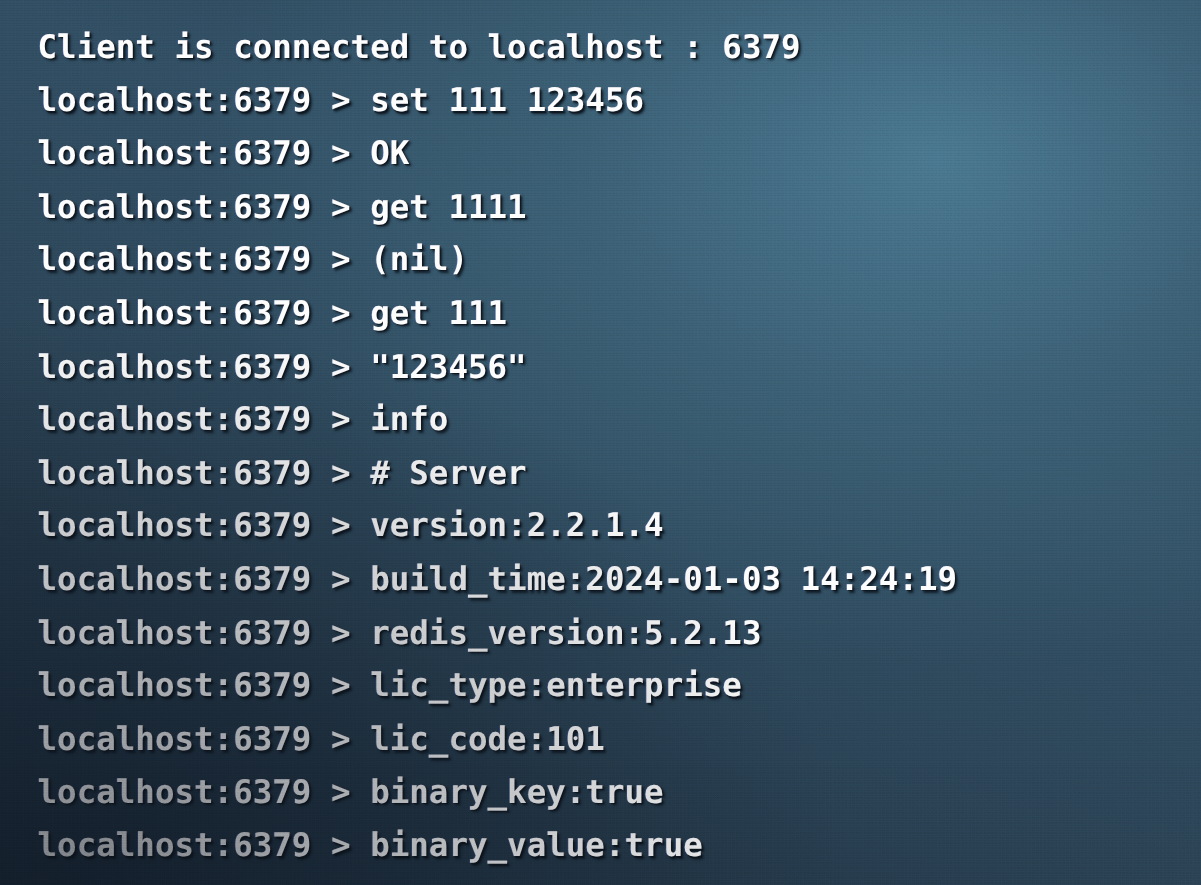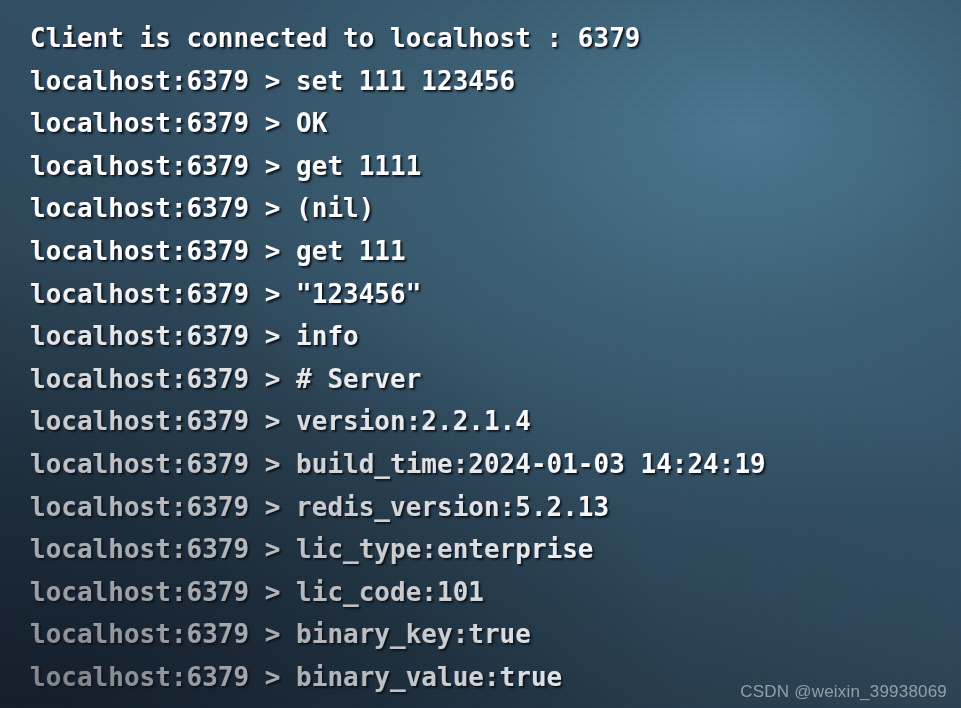--- a/index.html
+++ b/index.html
@@ -117,15 +117,14 @@
     <li class="console-line">localhost:6379 &gt; redis_version:5.2.13</li>
     <li class="console-line">localhost:6379 &gt; lic_type:enterprise</li>
     <li class="console-line">localhost:6379 &gt; lic_code:101</li>
     <li class="console-line">localhost:6379 &gt; binary_key:true</li>
     <li class="console-line">localhost:6379 &gt; binary_value:true</li>
   </ul>
 
   <div id="vignette-overlay"></div>
   <div id="noise-overlay"></div>
 
-  <div id="watermark">CSDN @weixin_39938069</div>
 
 </div>
 
 </body></html>

